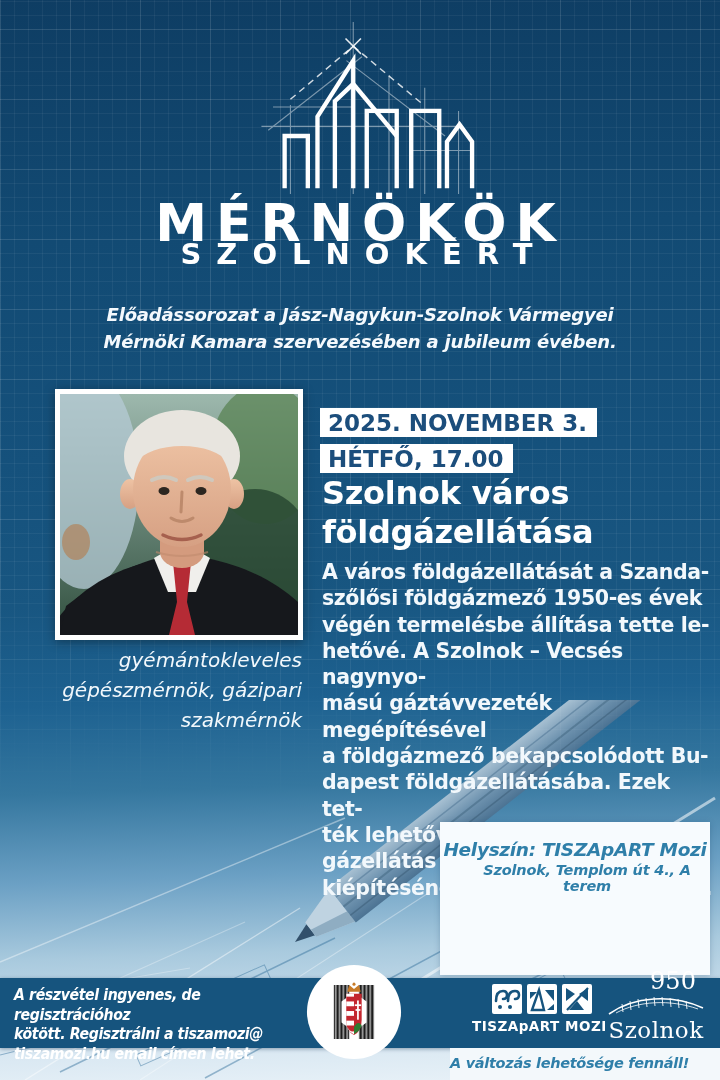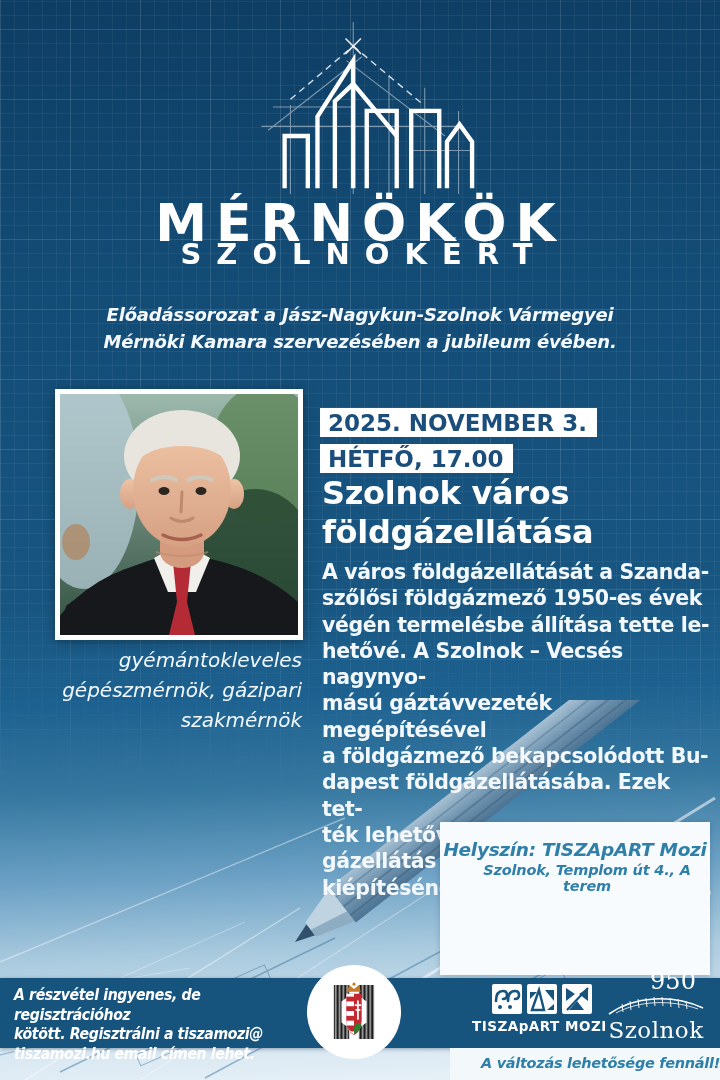--- a/index.html
+++ b/index.html
@@ -55,21 +55,21 @@
     transform:scaleX(.94);transform-origin:left top;}
   .mmk{position:absolute;left:306px;top:964px;width:96px;height:96px;}
   .tp-logo{position:absolute;left:472px;top:984px;width:140px;text-align:left;}
   .tp-tiles{display:flex;justify-content:center;gap:5px;}
   .tp-tile{width:30px;height:30px;background:#fff;border-radius:2px;}
   .tp-label{margin-top:4px;font-size:13.5px;font-weight:800;letter-spacing:.5px;color:#fff;}
   .sz-logo{position:absolute;left:602px;top:970px;width:108px;text-align:center;color:#fff;}
   .sz-950{font-family:"DejaVu Serif",serif;font-size:24px;line-height:22px;padding-left:34px;}
   .sz-name{font-family:"DejaVu Serif",serif;font-size:23px;line-height:24px;margin-top:-2px;letter-spacing:.5px;}
   .tagline{position:absolute;left:450px;top:1048px;width:270px;height:32px;background:#f3f8fb;
-    color:#2f7fa9;font-size:14.5px;font-weight:700;font-style:italic;text-align:right;line-height:31px;letter-spacing:-0.3px;}
+    color:#2f7fa9;font-size:14.5px;font-weight:700;font-style:italic;text-align:left;line-height:31px;letter-spacing:-0.3px;}
 </style>
 </head>
 <body>
 
 <div class="poster">
 
   <svg class="bp-art" viewBox="0 0 720 380" aria-hidden="true">
     <defs>
       <linearGradient id="pengrad" x1="0" y1="0" x2="0" y2="1">
         <stop offset="0" stop-color="#a7c0d2"></stop>

